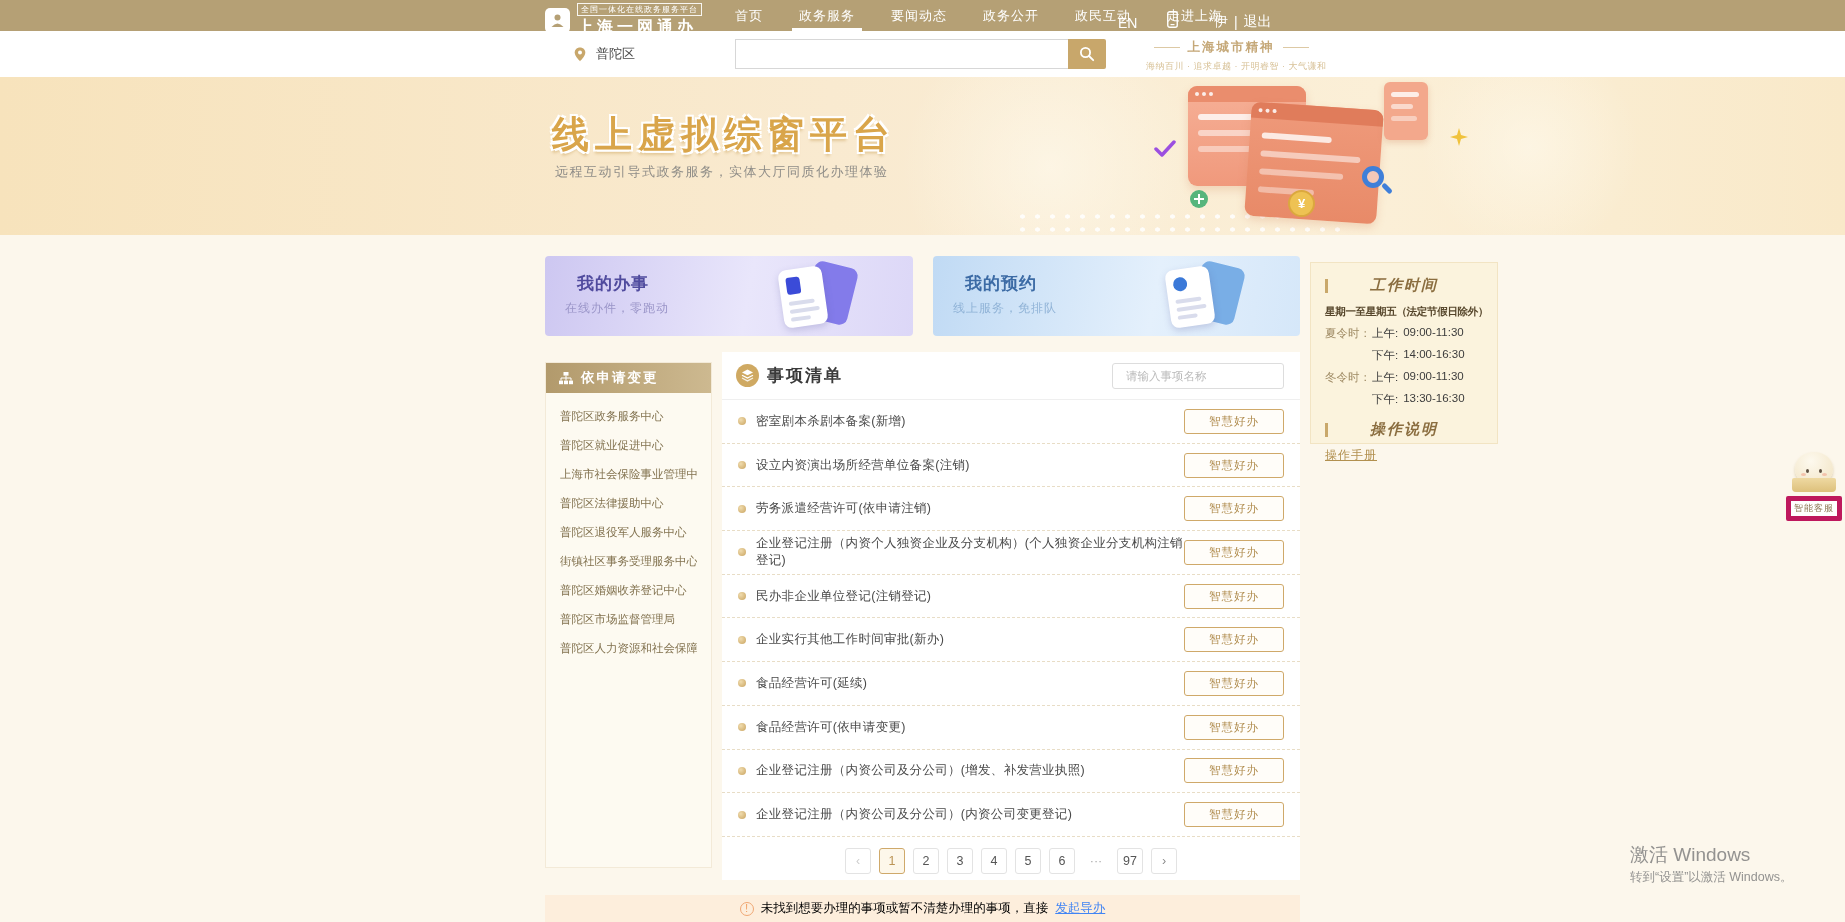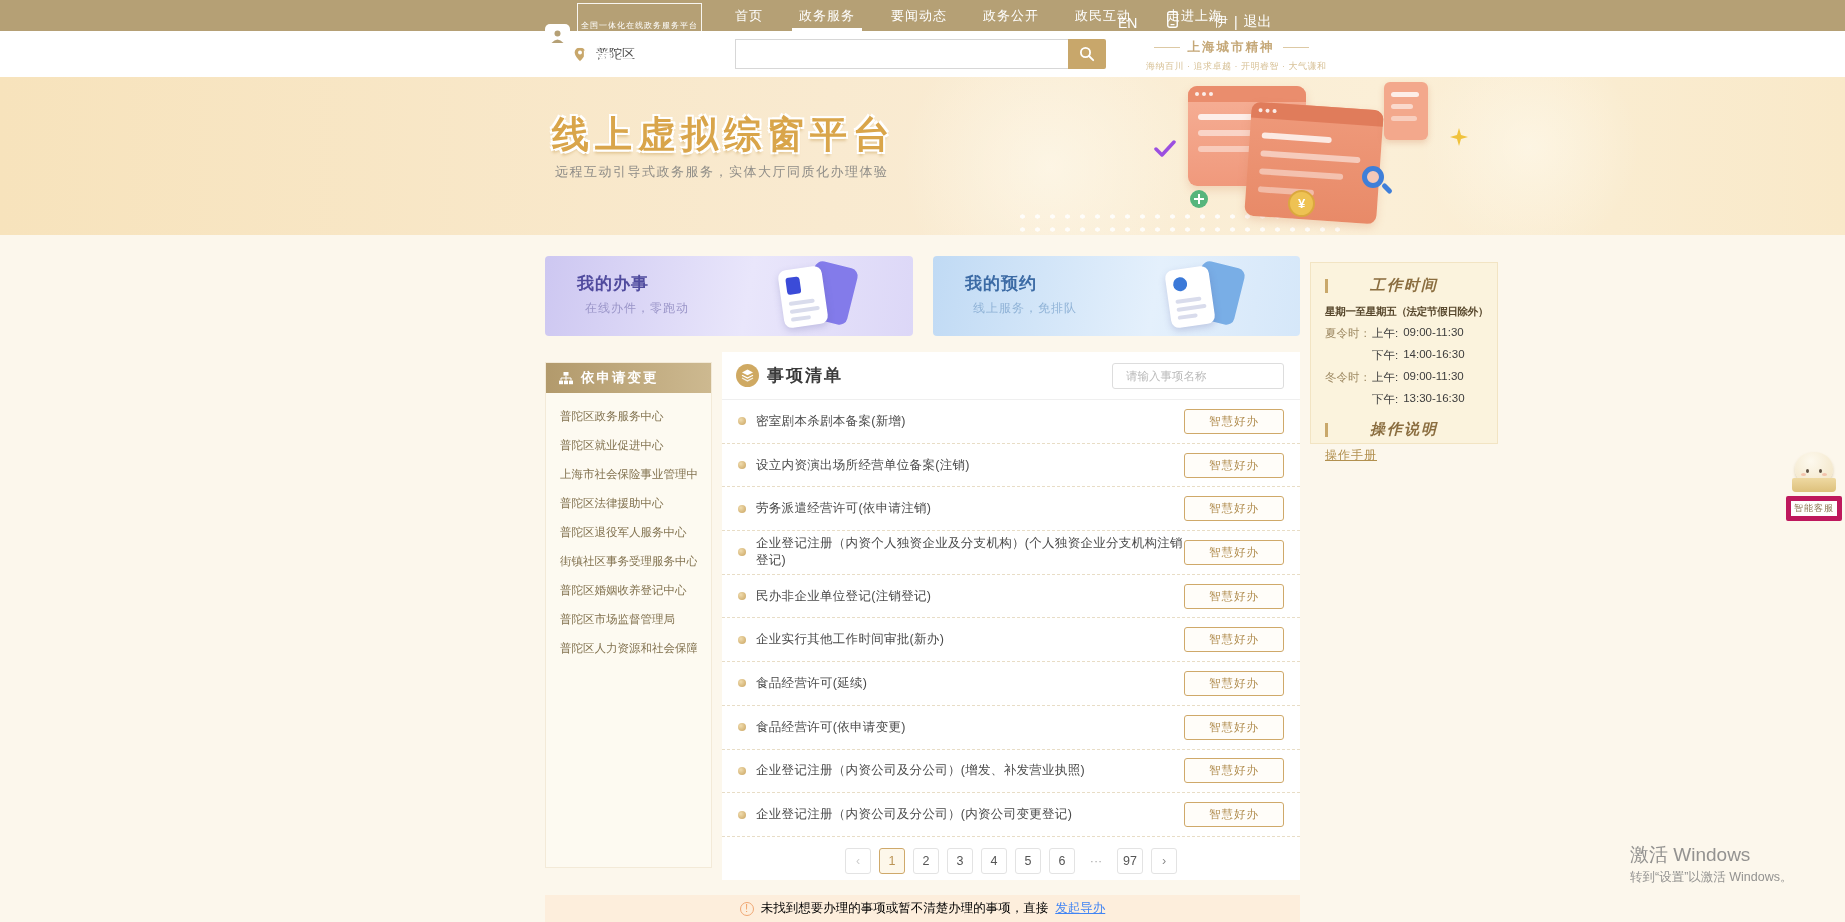--- a/index.html
+++ b/index.html
@@ -4,21 +4,21 @@
 <style>
   * { margin:0; padding:0; box-sizing:border-box; }
   html,body { width:1845px; height:922px; overflow:hidden; }
   body { font-family:"Liberation Sans","DejaVu Sans",sans-serif; background:#fcf7ec; position:relative; }
 
   
   .topbar { position:absolute; left:0; top:0; width:1845px; height:31px; background:#b5a075; z-index:30; }
   .logo { position:absolute; left:545px; top:3px; display:flex; align-items:center; gap:7px; }
   .logo-mark { width:25px; height:25px; background:#fff; border-radius:5px; display:flex; align-items:center; justify-content:center; }
   .logo-texts { display:flex; flex-direction:column; }
-  .logo-tagline { font-size:8px; color:#fff; border:1px solid rgba(255,255,255,.9); padding:16px 3px; letter-spacing:1px; align-self:flex-start; }
+  .logo-tagline { font-size:8px; color:#fff; border:1px solid rgba(255,255,255,.9); padding:0 3px; letter-spacing:1px; align-self:flex-start; }
   .logo-title { font-size:16px; color:#fff; font-weight:bold; letter-spacing:4px; margin-top:1px; }
   .nav { position:absolute; left:732px; top:0; height:31px; display:flex; align-items:stretch; gap:30px; }
   .nav-item { position:relative; display:flex; align-items:center; color:#fff; font-size:13px; letter-spacing:1px; cursor:pointer; padding:0 3px; }
   .nav-item.active::after { content:""; position:absolute; left:-4px; right:-4px; bottom:0; height:3px; background:#fff; }
   .topbar-right { position:absolute; left:1118px; top:0; height:31px; display:flex; align-items:flex-end; gap:30px; color:#fff; font-size:14px; }
   .user-box { display:flex; align-items:center; gap:6px; }
   .user-box span { cursor:pointer; }
 
   
   .searchbar { position:absolute; left:0; top:31px; width:1845px; height:46px; background:#fff; z-index:29; }
@@ -60,21 +60,21 @@
   .checkic { position:absolute; left:24px; top:58px; }
   .sparkle { position:absolute; left:320px; top:46px; }
 
   
   .card { position:absolute; top:256px; height:80px; border-radius:4px; cursor:pointer; overflow:hidden; }
   .card1 { left:545px; width:368px; background:linear-gradient(100deg,#cdc7f1 0%,#e9e6fb 55%,#dcd7f7 100%); }
   .card2 { left:933px; width:367px; background:linear-gradient(100deg,#c0daf4 0%,#e4f0fc 60%,#d5e7f9 100%); }
   .card-title { position:absolute; left:32px; top:16px; font-size:17px; font-weight:bold; letter-spacing:1px; }
   .card1 .card-title { color:#504b9e; }
   .card2 .card-title { color:#3c6ba5; }
-  .card-sub { position:absolute; left:40px; top:44px; font-size:12px; letter-spacing:1px; }
+  .card-sub { position:absolute; left:20px; top:44px; font-size:12px; letter-spacing:1px; }
   .card1 .card-sub { color:#9a95c8; }
   .card2 .card-sub { color:#8fb2d6; }
   .card-ill { position:absolute; right:48px; top:8px; width:90px; height:66px; }
   .doc-back { position:absolute; left:34px; top:0; width:44px; height:58px; border-radius:8px; transform:rotate(14deg); }
   .card1 .doc-back { background:#837bea; }
   .card2 .doc-back { background:#79aee6; }
   .doc-front { position:absolute; left:6px; top:4px; width:44px; height:58px; background:#fff; border-radius:8px; transform:rotate(-8deg); box-shadow:0 3px 7px rgba(90,90,160,.25); }
   .doc-front .chip { position:absolute; left:7px; top:8px; width:14px; height:17px; border-radius:3px; }
   .card1 .doc-front .chip { background:#3b4bd8; }
   .card2 .doc-front .chip { background:#3b79d8; border-radius:50%; width:14px; height:14px; }

